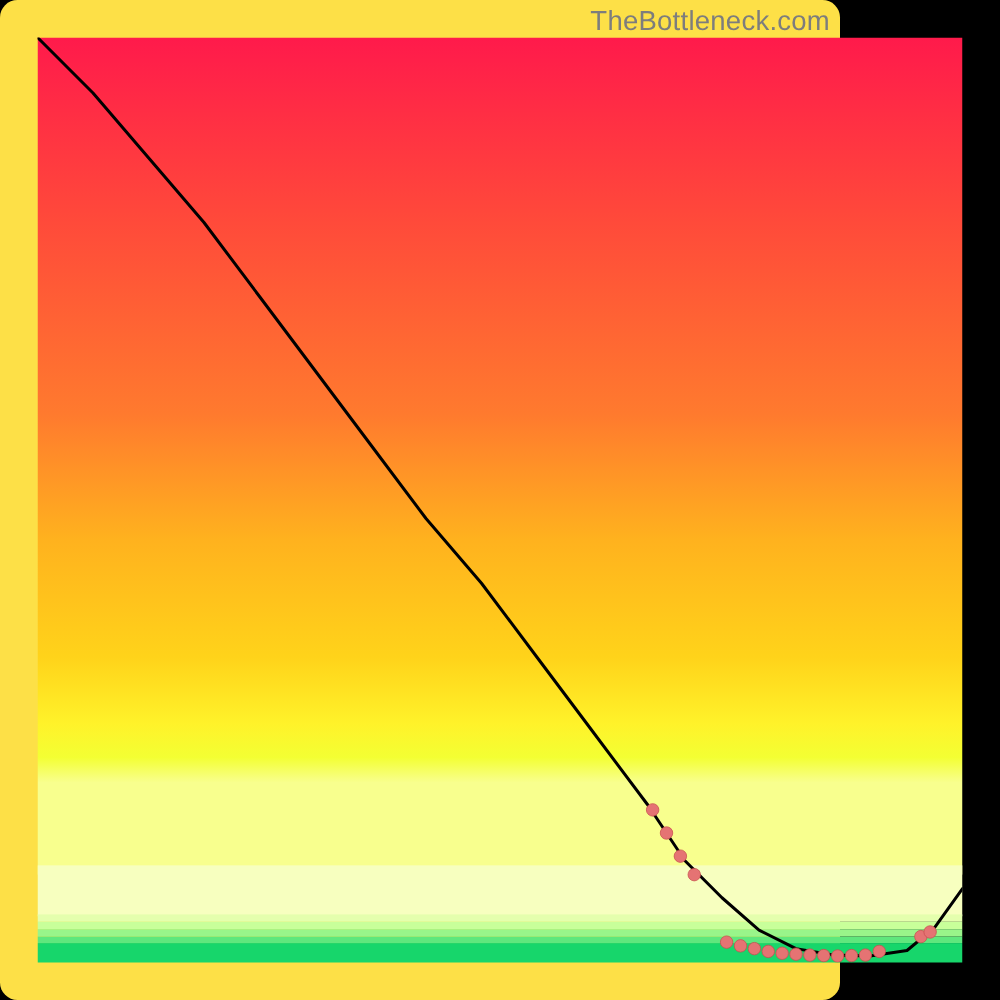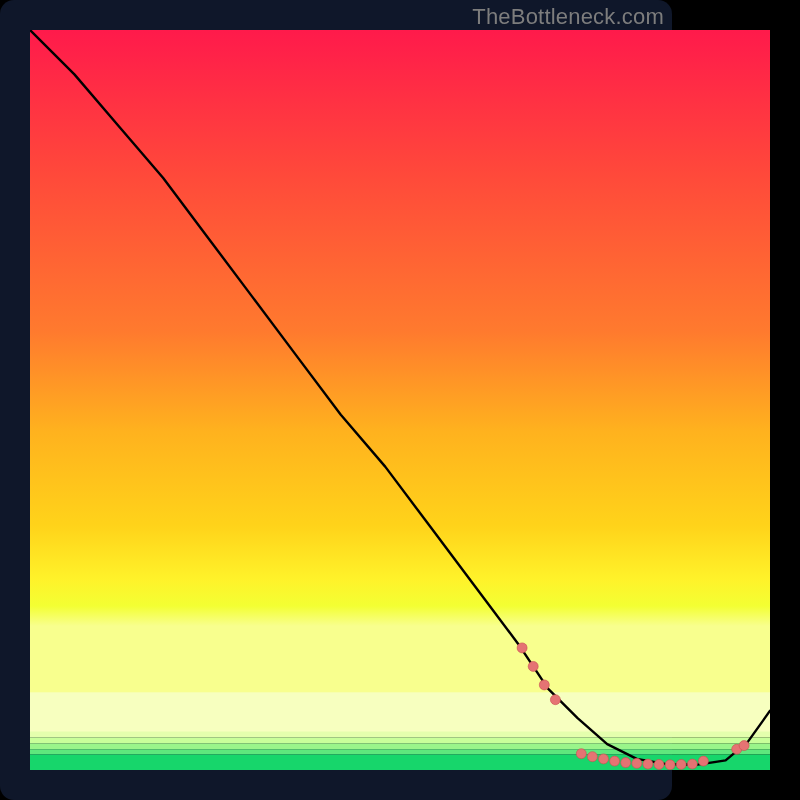--- a/index.html
+++ b/index.html
@@ -10,21 +10,21 @@
     background: #000;
     overflow: hidden;
     font-family: Arial, Helvetica, sans-serif;
   }
   .frame {
     position: absolute;
     top: 0;
     left: 0;
     width: 672px;
     height: 800px;
-    background: #0f172a;
+    background: #fde047;
     border-radius: 14px;
   }
   .watermark {
     position: absolute;
     top: 4px;
     right: 8px;
     color: #7d7d7d;
     font-size: 22px;
     font-weight: 500;
     letter-spacing: 0.2px;

